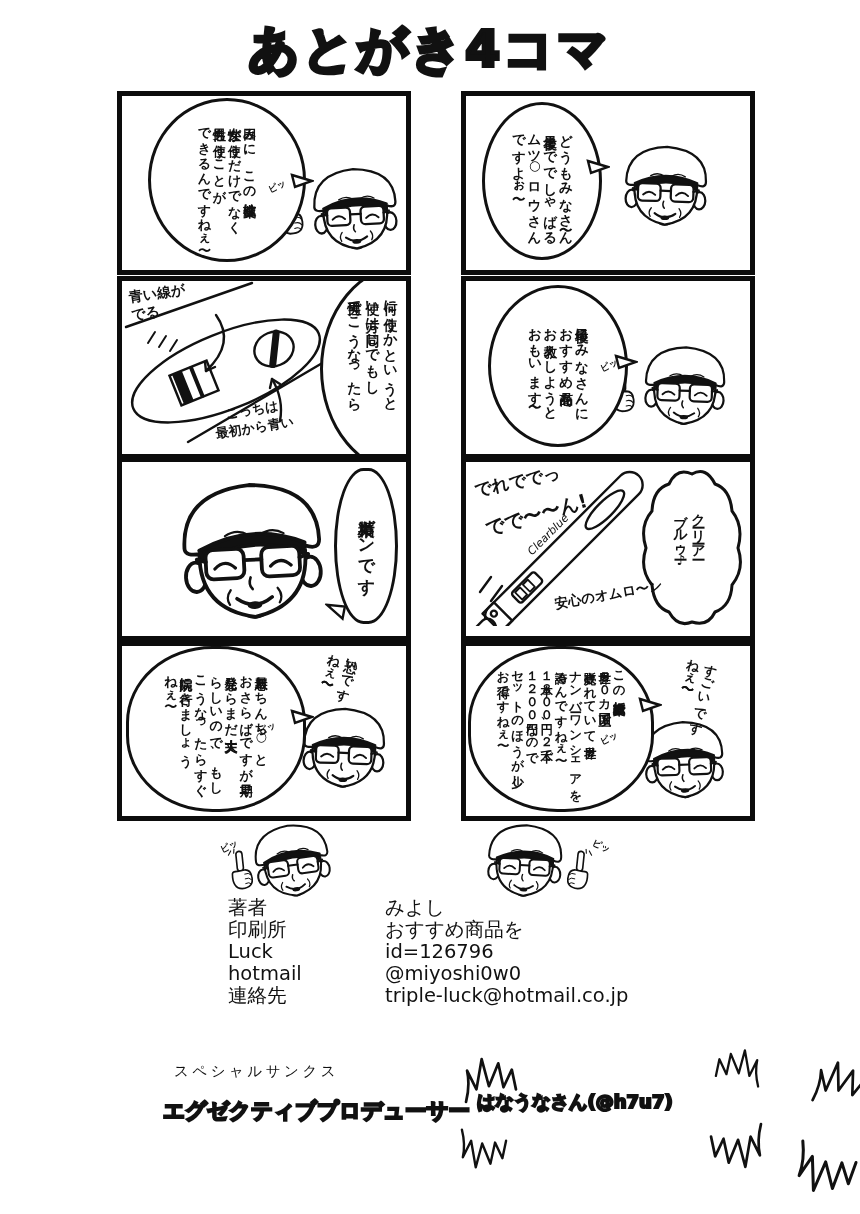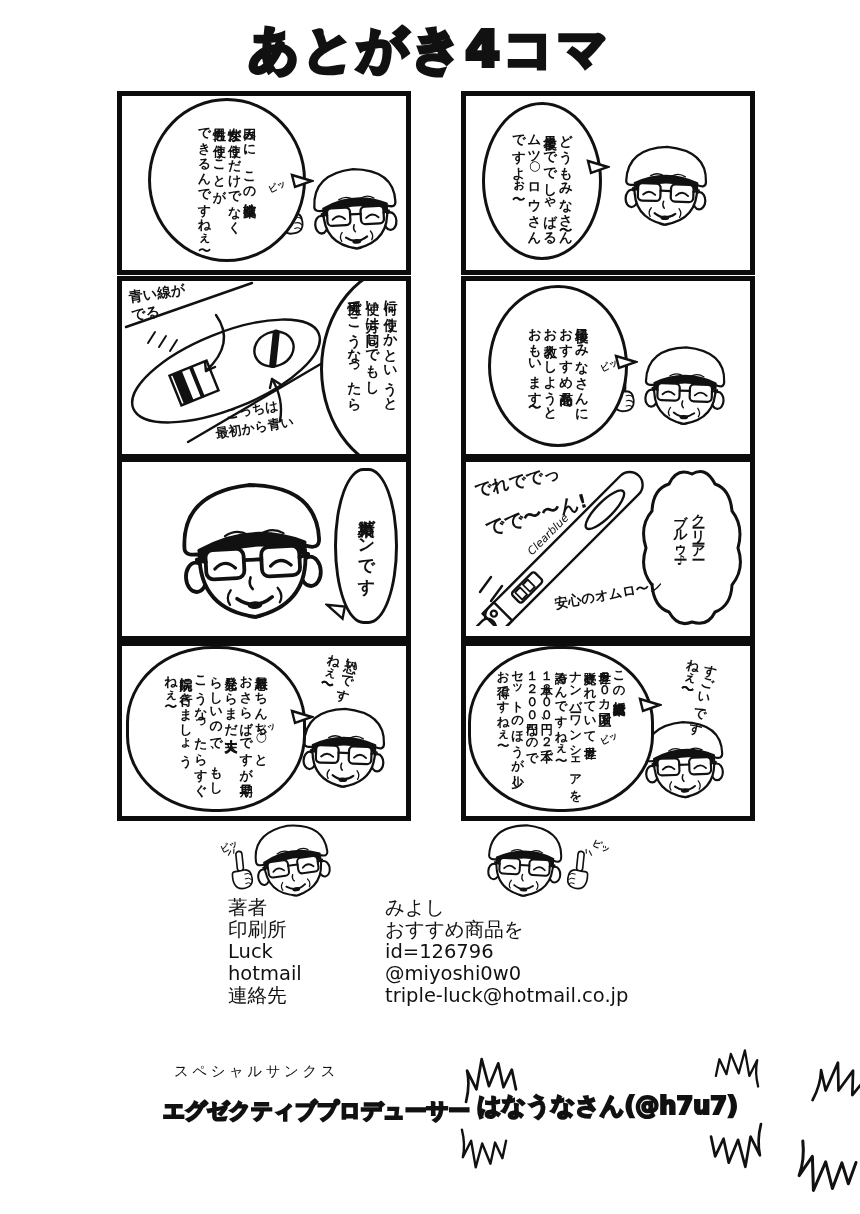--- a/index.html
+++ b/index.html
@@ -19,21 +19,21 @@
   .hw{position:absolute;font-weight:700;z-index:4;}
   .vhw{writing-mode:vertical-rl;white-space:pre-line;}
   .fat{font-weight:900;-webkit-text-stroke:2.2px #111;}
   .colophon-title{position:absolute;font-size:46px;font-weight:900;
                   -webkit-text-stroke:3.5px #111;letter-spacing:4px;}
   .rows{position:absolute;left:228px;top:897px;}
   .row{display:flex;font-size:19.5px;line-height:21.9px;}
   .row .lab{width:157px;flex:0 0 157px;}
   .special{position:absolute;left:174px;top:1062px;font-size:14.5px;letter-spacing:3.5px;}
   .role{position:absolute;left:133px;top:1096px;font-size:21.5px;margin-left:30px;}
-  .name{position:absolute;left:477px;top:1090px;font-size:24px;}
+  .name{position:absolute;left:477px;top:1090px;font-size:18px;}
 </style>
 </head>
 <body>
 
 <div class="page">
 
   <svg width="0" height="0" style="position:absolute" aria-hidden="true">
     <defs>
       <g id="oldman" stroke="#111" stroke-width="2.6" fill="#fff" stroke-linecap="round" stroke-linejoin="round">
         <ellipse cx="21" cy="78" rx="7" ry="10"></ellipse>

